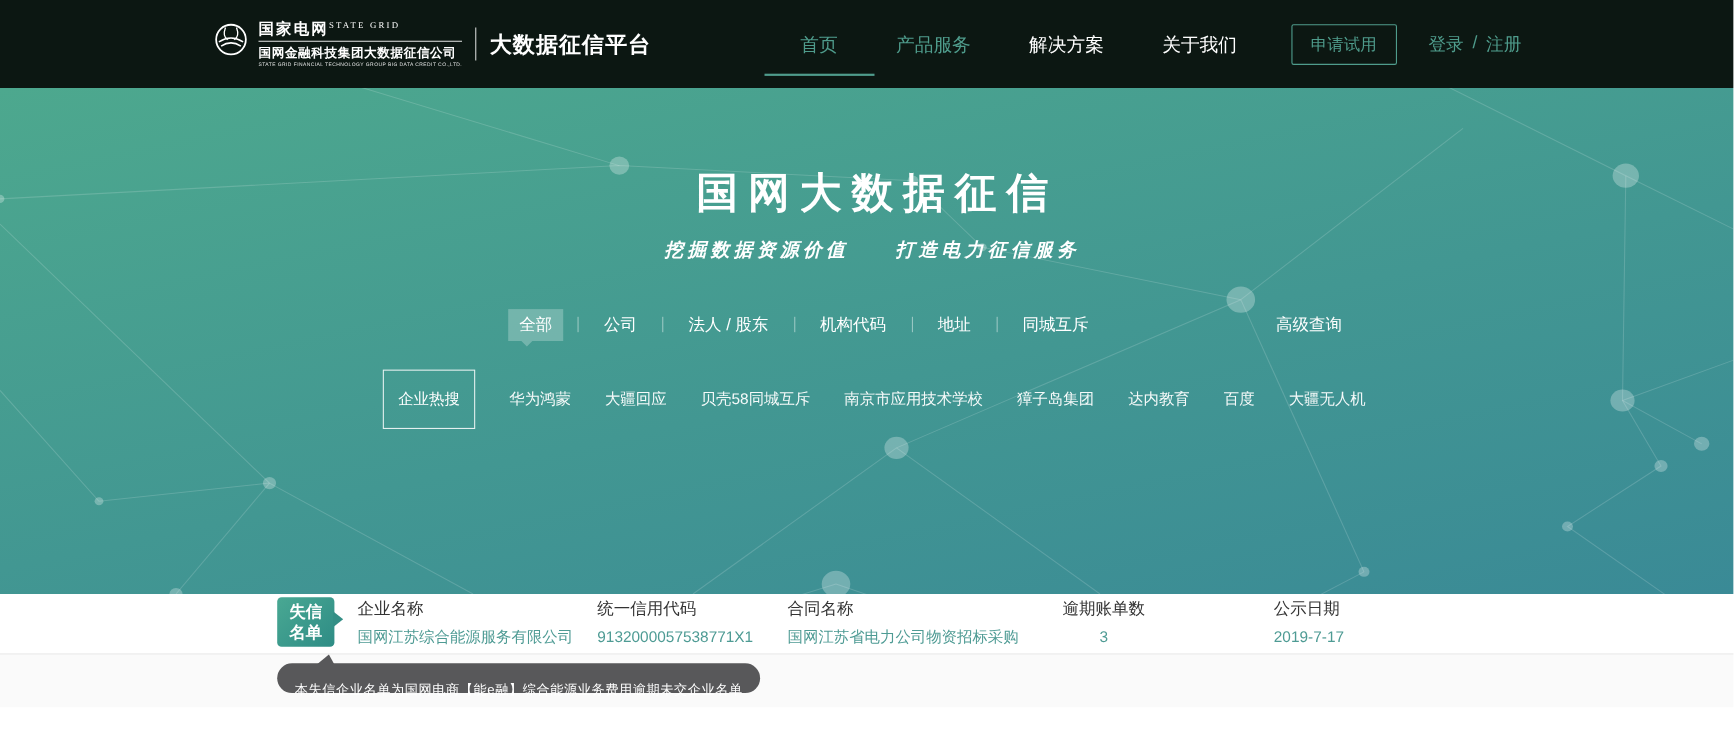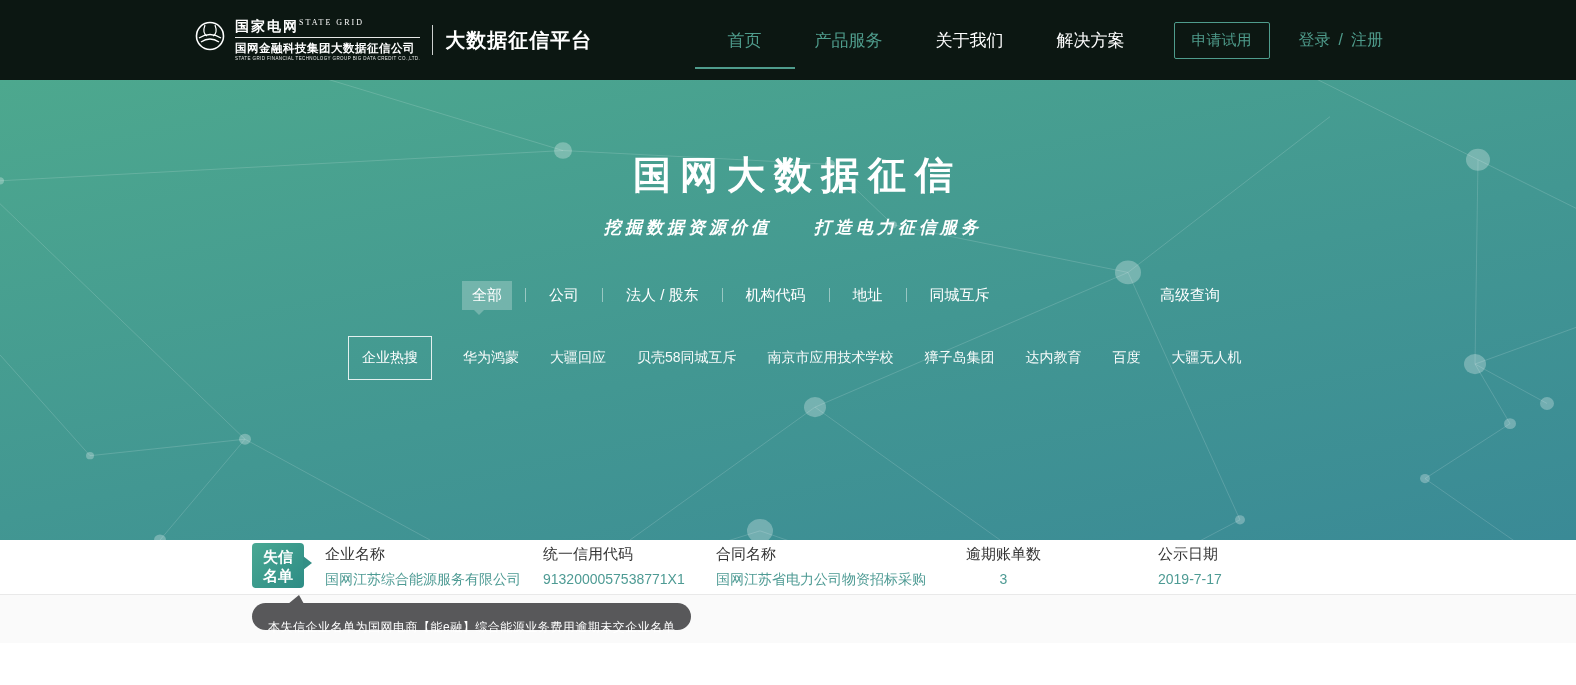--- a/index.html
+++ b/index.html
@@ -39,21 +39,21 @@
   .tab.active::after { content:""; position:absolute; left:12px; top:100%; border:5px solid transparent; border-top-color:rgba(255,255,255,0.25); }
   .tab-divider { width:1px; height:14px; background:rgba(255,255,255,0.45); margin:0 13px; }
   .advanced { margin-left:auto; padding-right:46px; color:#fff; font-size:15px; cursor:pointer; white-space:nowrap; }
 
   .search-bar { margin-top:21px; display:flex; height:44px; }
   .search-bar input { flex:1; border:none; outline:none; padding:0 24px; font-size:15px; color:#333; background:#fff; }
   .search-bar input::placeholder { color:#9b9b9b; }
   .search-btn { width:149px; background:#e69a5e; color:#fff; font-size:16px; border:none; letter-spacing:3px; cursor:pointer; }
 
   .hot-row { margin-top:26px; display:flex; align-items:center; padding-left:28px; gap:31px; }
-  .hot-label { border:1px solid rgba(255,255,255,0.85); padding:12px 13px; color:#fff; font-size:14px; white-space:nowrap; }
+  .hot-label { border:1px solid rgba(255,255,255,0.85); padding:17px 13px; color:#fff; font-size:14px; white-space:nowrap; }
   .hot-item { color:rgba(255,255,255,0.95); font-size:14px; text-decoration:none; cursor:pointer; white-space:nowrap; }
 
   
   .bottom { position:relative; height:103px; background:#fff; }
   .bottom-lower { position:absolute; top:54px; left:0; right:0; bottom:0; background:#fafafa; border-top:1px solid #e9e9e9; }
   .badge { position:absolute; left:252px; top:3px; width:52px; height:45px; border-radius:4px; background:linear-gradient(135deg,#49a893,#2e8c85); color:#fff; font-size:15px; font-weight:700; line-height:19px; display:flex; flex-direction:column; align-items:center; justify-content:center; z-index:2; }
   .badge::after { content:""; position:absolute; left:100%; top:13px; margin-left:-1px; border:7px solid transparent; border-left:9px solid #348f86; }
   .col { position:absolute; top:6px; }
   .col .h { font-size:15px; color:#333; line-height:16px; white-space:nowrap; }
   .col .v { margin-top:9px; font-size:14px; color:#4e9b94; white-space:nowrap; }
@@ -90,24 +90,24 @@
   <div class="platform-title">大数据征信平台</div>
 
   <nav class="main-nav">
     <a class="nav-item active">
         <span>首页</span>
       </a>
     <a class="nav-item teal">
         <span>产品服务</span>
       </a>
     <a class="nav-item">
+        <span>解决方案</span>
+      </a>
+    <a class="nav-item">
         <span>关于我们</span>
-      </a>
-    <a class="nav-item">
-        <span>解决方案</span>
       </a>
   </nav>
 
   <button class="apply-btn">申请试用</button>
   <div class="auth-links">
     <a>登录</a>
     <span>/</span>
     <a>注册</a>
   </div>
 </header>

